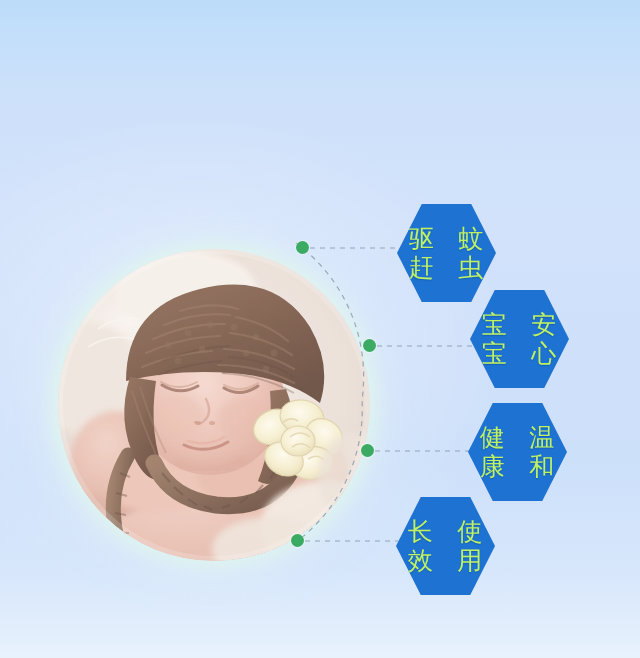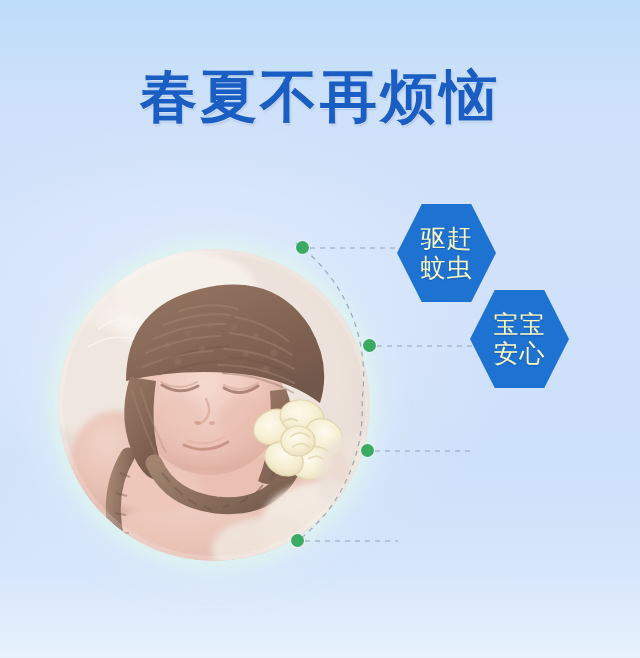--- a/index.html
+++ b/index.html
@@ -99,48 +99,47 @@
     background: #3bab63;
     box-shadow: 0 0 0 1px rgba(255,255,255,0.35);
   }
 
   
   .hex {
     position: absolute;
     width: 99px;
     height: 100px;
     display: flex;
-    flex-direction: column;
+    flex-direction: row;
     align-items: center;
     justify-content: center;
     -webkit-clip-path: polygon(25% 1%, 75% 1%, 100% 50%, 75% 99%, 25% 99%, 0% 50%);
     clip-path: polygon(25% 1%, 75% 1%, 100% 50%, 75% 99%, 25% 99%, 0% 50%);
     background: #1d72d2;
-    color: #fef9c3;
+    color: #bef264;
     font-family: "Liberation Sans", "DejaVu Sans", sans-serif;
     font-weight: 400;
     font-size: 25px;
     line-height: 1.18;
     letter-spacing: 1px;
     text-align: center;
     text-shadow: 0 1px 1px rgba(0,40,90,0.25);
   }
   .hex span { display: block; }
 
   .hex-1 { left: 397px; top: 203px; }
   .hex-2 { left: 470px; top: 289px; }
   .hex-3 { left: 468px; top: 402px; }
   .hex-4 { left: 396px; top: 496px; }
 </style>
 </head>
 <body>
 
 <div id="poster">
 
-  <div class="title">春夏不再烦恼</div>
 
   <div class="photo-wrap">
     <div class="photo">
       <svg viewBox="0 0 312 312" preserveAspectRatio="xMidYMid slice" aria-hidden="true">
         <defs>
           <radialGradient id="bgFur" cx="50%" cy="42%" r="72%">
             <stop offset="0%" stop-color="#f6efe9"></stop>
             <stop offset="55%" stop-color="#ece2da"></stop>
             <stop offset="100%" stop-color="#ded2c8"></stop>
           </radialGradient>
@@ -344,15 +343,23 @@
   <div class="hex hex-1">
     <span>驱赶</span>
     <span>蚊虫</span>
   </div>
 
   <div class="hex hex-2">
     <span>宝宝</span>
     <span>安心</span>
   </div>
 
-
+  <div class="hex hex-3">
+    <span>健康</span>
+    <span>温和</span>
+  </div>
+
+  <div class="hex hex-4">
+    <span>长效</span>
+    <span>使用</span>
+  </div>
 
 </div>
 
 </body></html>

